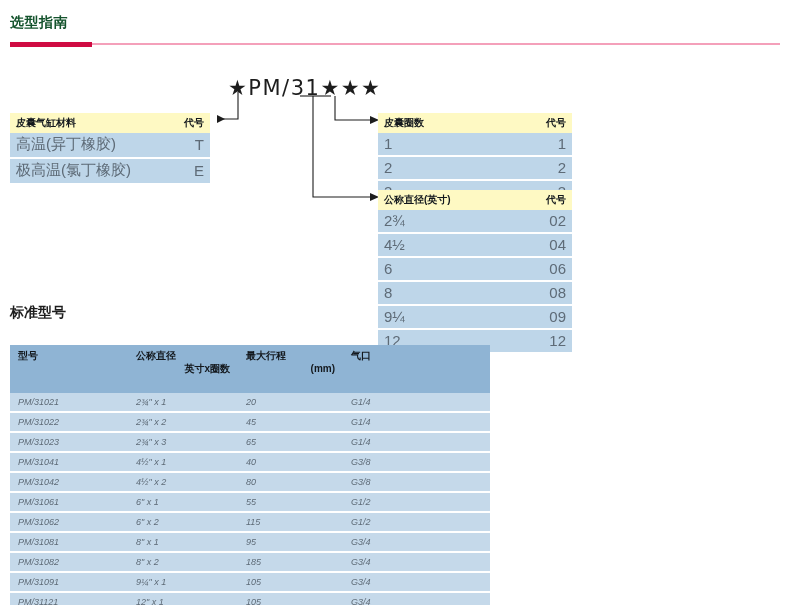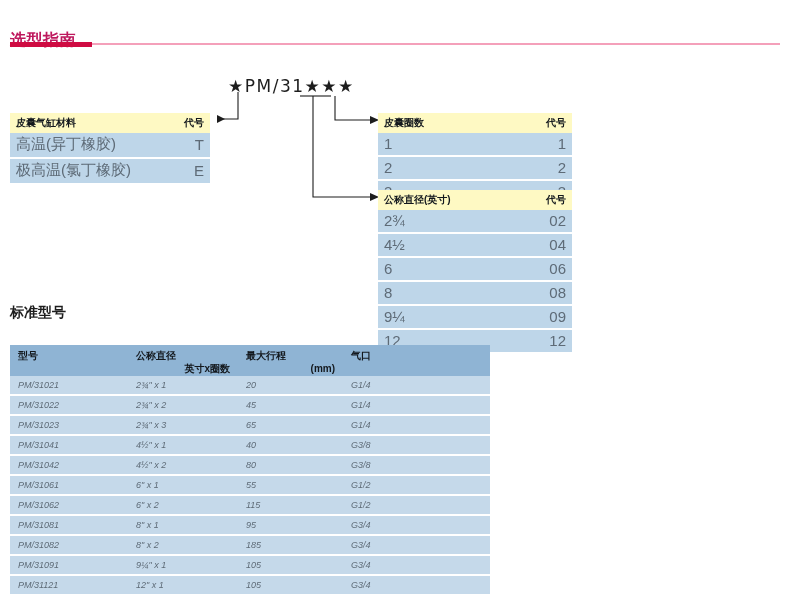--- a/index.html
+++ b/index.html
@@ -13,24 +13,24 @@
     font-family: "Liberation Sans", "DejaVu Sans", sans-serif;
     color: #3a3a3a;
     position: relative;
     overflow: hidden;
   }
 
   
   #page-title {
     position: absolute;
     left: 10px;
-    top: 30px;
-    font-size: 16px;
+    top: 14px;
+    font-size: 14px;
     font-weight: bold;
-    color: #be185d;
+    color: #14532d;
     letter-spacing: 0.5px;
   }
   #title-rule-thick {
     position: absolute;
     left: 10px;
     top: 42px;
     width: 82px;
     height: 5px;
     background: #cf0b42;
   }
@@ -41,21 +41,21 @@
     width: 688px;
     height: 2px;
     background: #f4a0ba;
   }
 
   
   #model-code {
     position: absolute;
     left: 228px;
     top: 76px;
-    font-size: 17px;
+    font-size: 21px;
     letter-spacing: 1.5px;
     color: #1d1d1d;
     white-space: nowrap;
     font-family: "DejaVu Sans", sans-serif;
   }
 
   
   #connectors {
     position: absolute;
     left: 0;
@@ -125,21 +125,21 @@
   }
   #table-models col.m1 { width: 118px; }
   #table-models col.m2 { width: 110px; }
   #table-models col.m3 { width: 105px; }
   #table-models col.m4 { width: 147px; }
   #table-models thead td {
     background: #8fb4d4;
     color: #13181d;
     font-weight: bold;
     font-size: 10px;
-    padding: 4px 8px 1px 8px;
+    padding: 4px 8px 18px 8px;
     vertical-align: top;
     line-height: 13px;
     margin-top: 12px;
   }
   #table-models tbody td {
     background: #c5d9ea;
     color: #5e6b77;
     padding: 2px 8px 3px 8px;
     height: 13px;
     border-bottom: 2px solid #ffffff;

